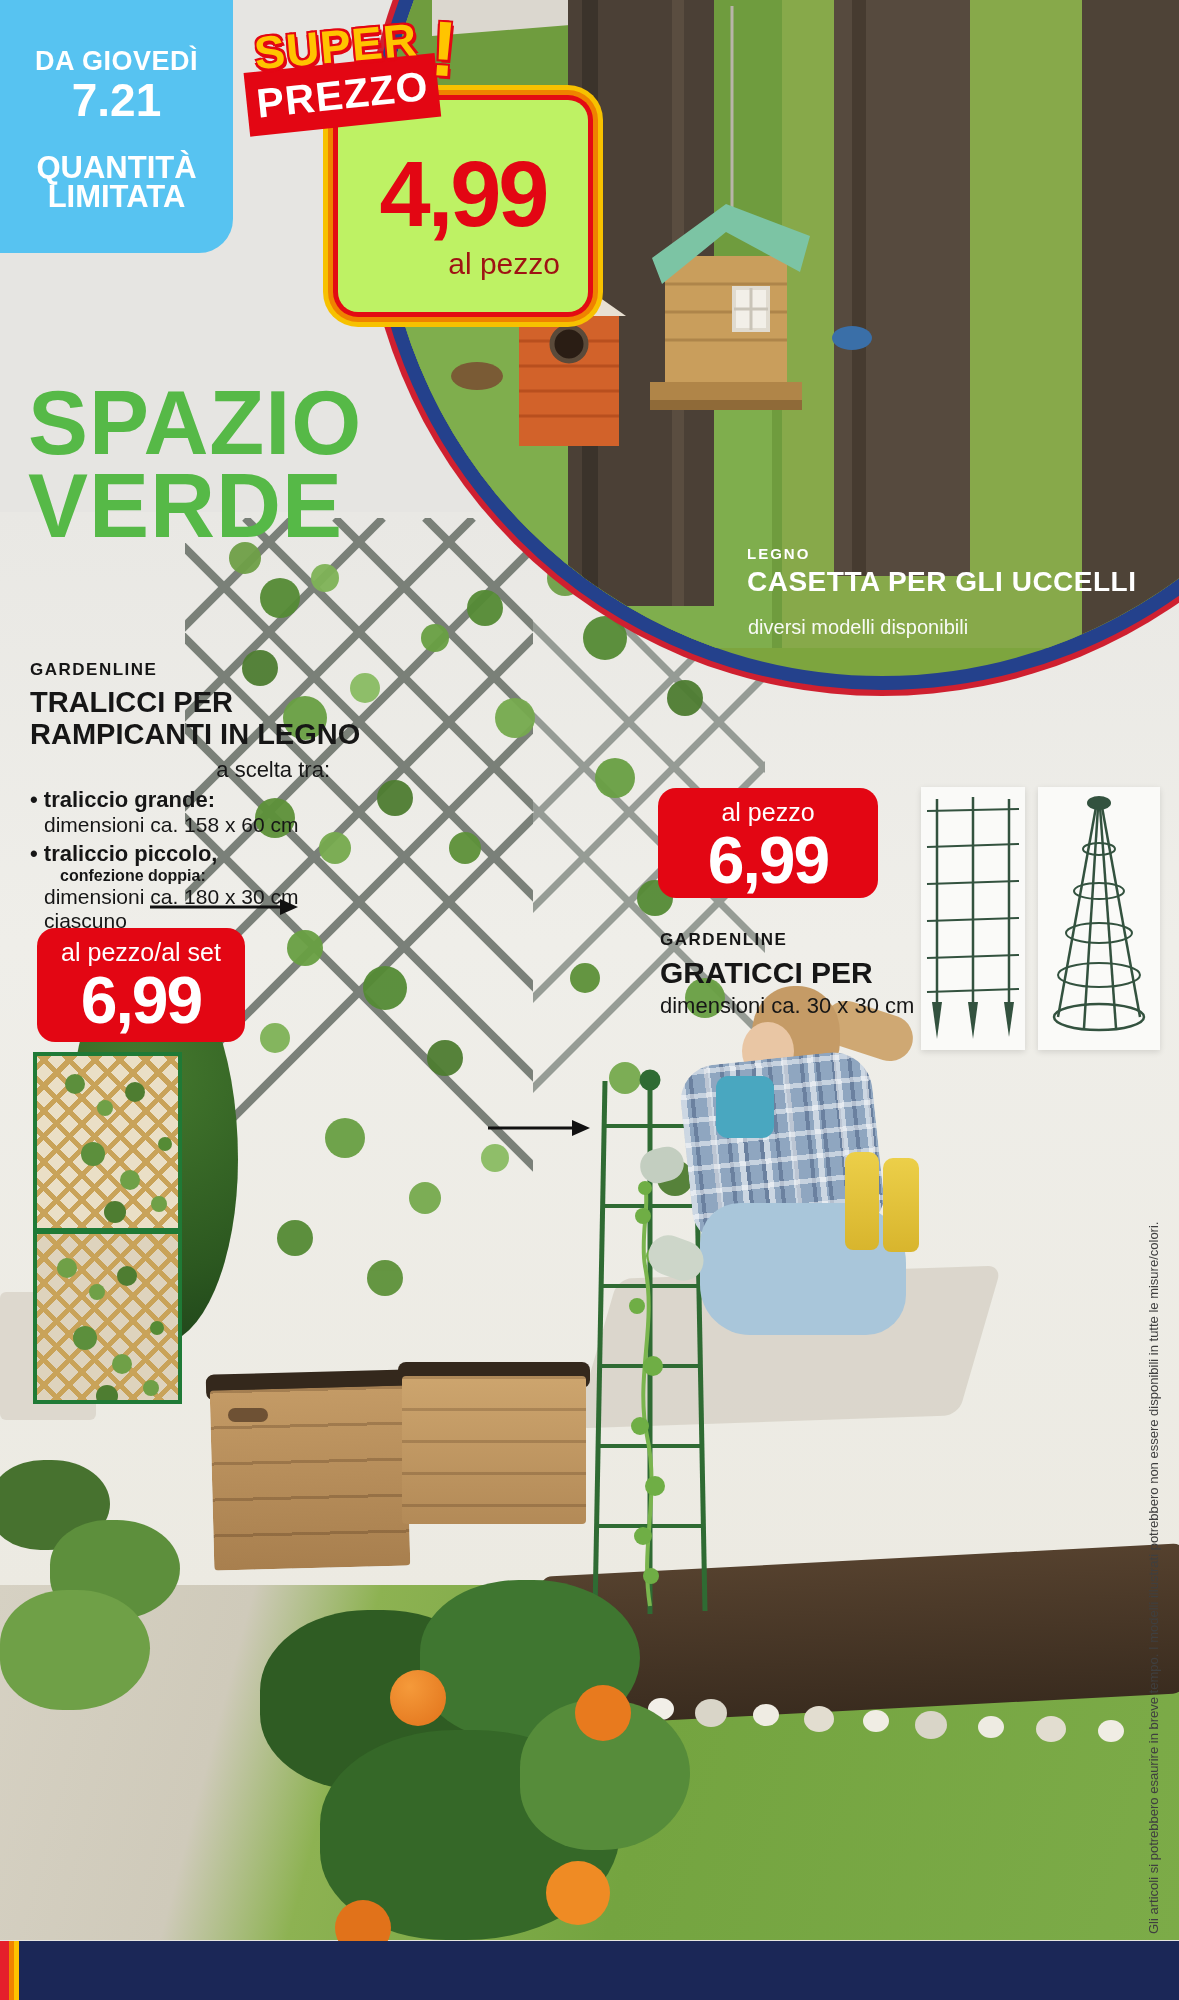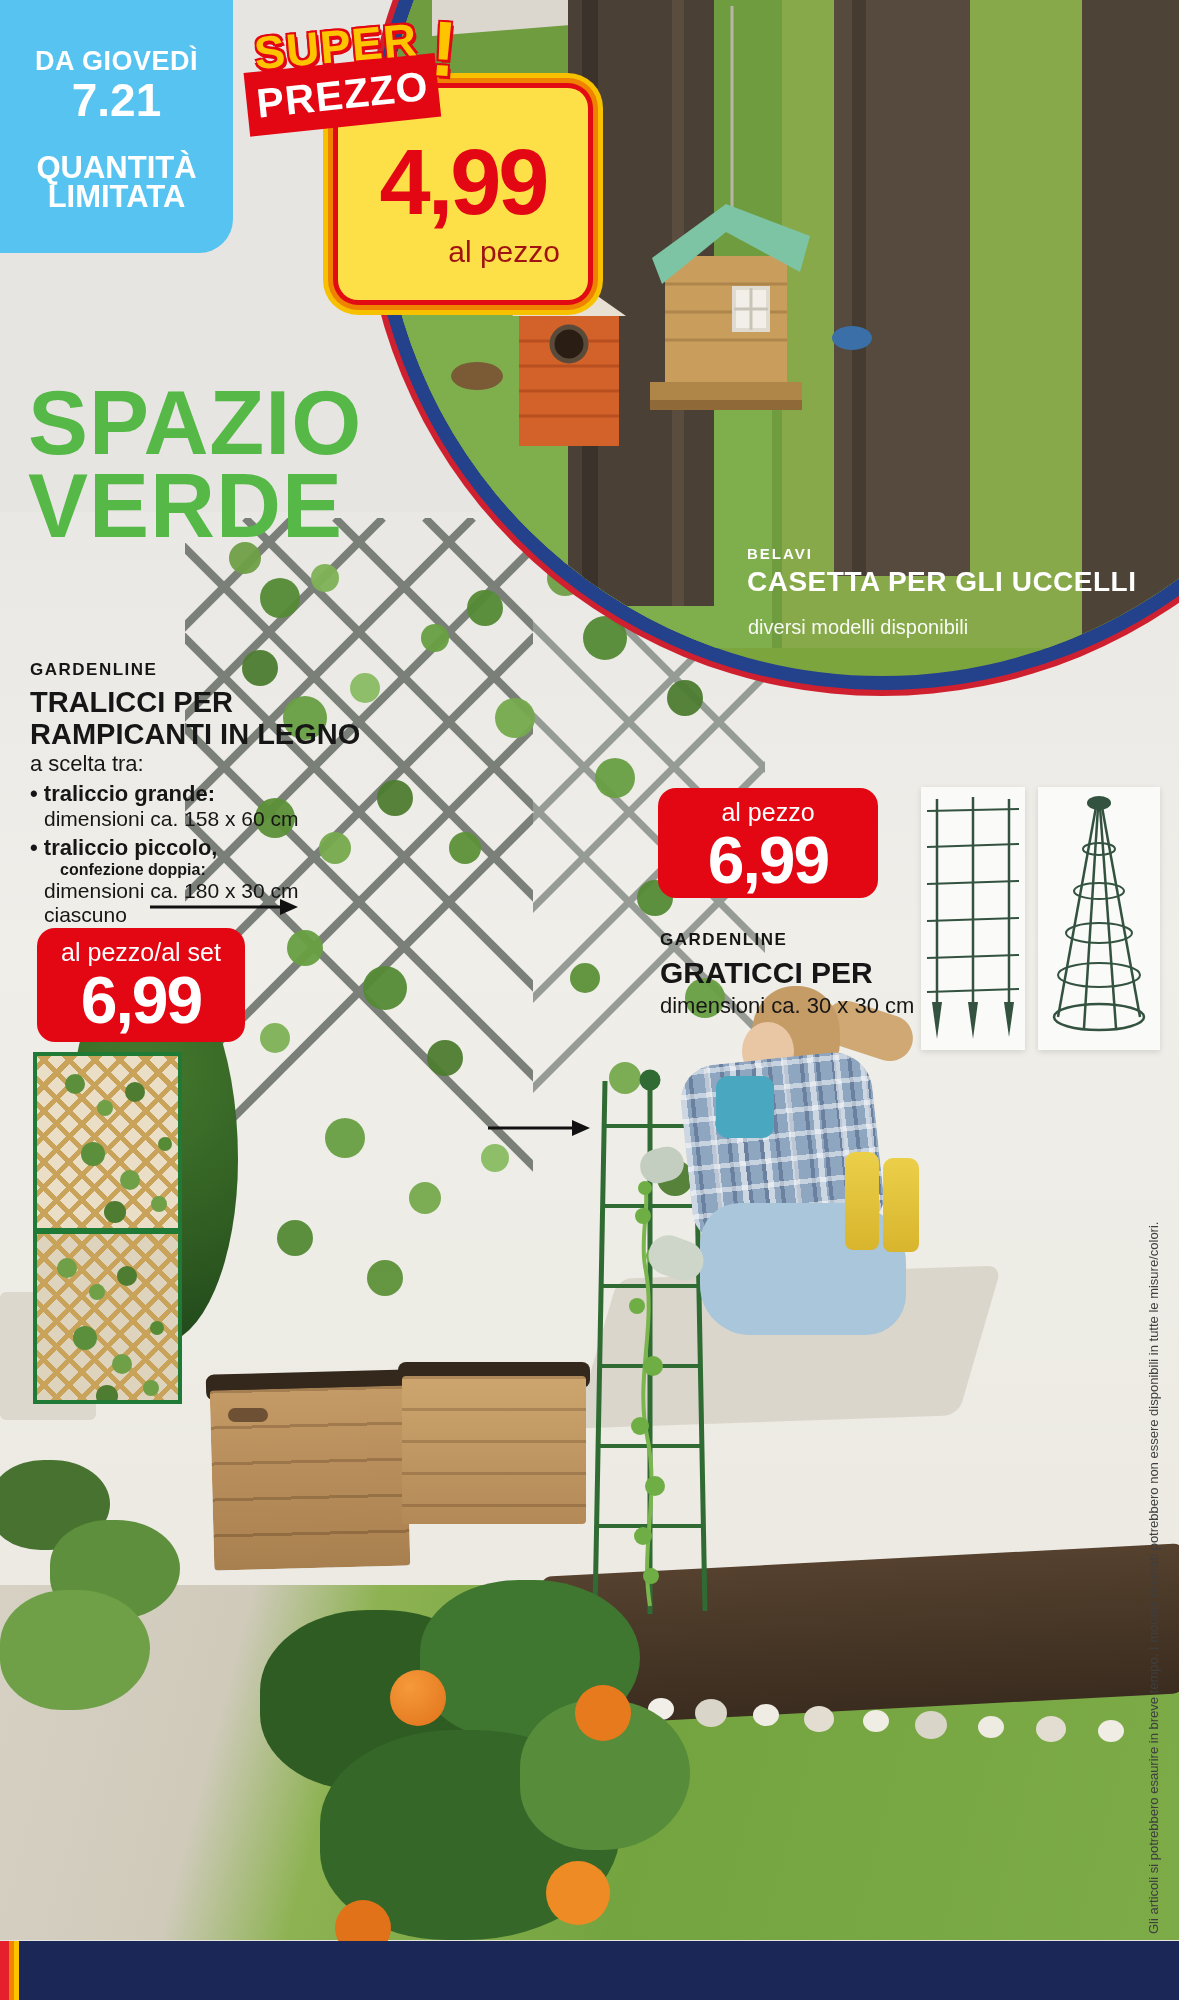--- a/index.html
+++ b/index.html
@@ -68,21 +68,21 @@
   .boot.b2{left:883px;top:1158px;width:36px;height:94px;}
 
   
   .blue-box{position:absolute;left:0;top:0;width:233px;height:253px;background:#57c3f1;
         border-radius:0 0 34px 0;color:#fff;text-align:center;}
   .bb-line1{margin-top:46px;font-size:27px;font-weight:700;letter-spacing:.5px;}
   .bb-date{font-size:46px;font-weight:800;line-height:1.0;}
   .bb-qty{margin-top:30px;font-size:31px;font-weight:800;line-height:.95;}
 
   
-  .price-box{position:absolute;left:338px;top:88px;width:250px;height:212px;background:#fde047;border-radius:20px;
+  .price-box{position:absolute;left:338px;top:100px;width:250px;height:212px;background:#bef264;border-radius:20px;
         box-shadow:0 0 0 5px #e30b13,0 0 0 10px #ef8200,0 0 0 15px #f7c100;}
   .price-value{color:#e30613;font-size:92px;font-weight:800;text-align:center;margin-top:42px;letter-spacing:-3px;}
   .price-unit{color:#9f1313;font-size:30px;text-align:right;padding-right:28px;margin-top:0;}
   .super-badge{position:absolute;left:246px;top:34px;width:210px;height:112px;transform:rotate(-5deg);}
   .sp-red{position:absolute;left:0;top:28px;width:192px;height:64px;background:#e30613;transform:rotate(-1deg);}
   .sp-super{position:absolute;left:12px;top:-16px;color:#ffc400;font-size:46px;font-weight:800;letter-spacing:1px;
         text-shadow:3px 3px 0 #e30613,-2px -2px 0 #e30613,2px -2px 0 #e30613,-2px 2px 0 #e30613,0 4px 0 #e30613;}
   .sp-prezzo{color:#fff;font-size:41px;font-weight:800;letter-spacing:1px;padding-left:10px;line-height:64px;}
   .sp-bang{position:absolute;right:-4px;top:-22px;color:#ffc400;font-size:78px;font-weight:800;transform:rotate(9deg);
         text-shadow:3px 3px 0 #e30613,-2px -2px 0 #e30613,2px -2px 0 #e30613,-2px 2px 0 #e30613;}
@@ -96,21 +96,21 @@
   .ht-note{left:748px;top:603px;font-size:20px;opacity:.95;}
 
   
   .sec-title{position:absolute;left:28px;top:382px;color:#56b947;font-size:90px;font-weight:800;line-height:.92;letter-spacing:1px;}
   .sec-tag{position:absolute;left:30px;top:578px;color:#17703a;font-size:34px;font-weight:800;}
 
   
   .p1{position:absolute;left:30px;top:660px;width:300px;color:#161616;}
   .brand{font-size:17px;font-weight:800;letter-spacing:1.5px;}
   .p1 .title{font-size:29px;font-weight:800;line-height:1.12;margin-top:6px;white-space:nowrap;}
-  .p1 .intro{font-size:22px;}
+  .p1 .intro{font-size:22px;margin-top:6px;text-align:right;}
   .p1 .opt{font-size:22px;font-weight:800;margin-top:4px;}
   .p1 .dim{font-size:21px;margin-left:14px;}
   .p1 .opt2b{font-size:16px;font-weight:800;margin-left:30px;}
   .p1 .each{font-size:21px;margin-left:14px;}
 
   
   .badge{position:absolute;background:#e30613;border-radius:18px;color:#fff;text-align:center;}
   .badge .b-label{font-size:25px;margin-top:10px;}
   .badge .b-price{font-size:66px;font-weight:800;letter-spacing:-2px;line-height:1.0;}
   .badge1{left:37px;top:928px;width:208px;height:114px;}
@@ -343,21 +343,21 @@
         <line x1="369" y1="612" x2="369" y2="654" stroke="#c9c4b8" stroke-width="3"></line>
         <line x1="352" y1="633" x2="386" y2="633" stroke="#c9c4b8" stroke-width="3"></line>
         <rect x="268" y="706" width="152" height="22" fill="#b08548"></rect>
         <rect x="268" y="724" width="152" height="10" fill="#8f6a38"></rect>
       </g>
       <ellipse cx="95" cy="700" rx="26" ry="14" fill="#7a5b35"></ellipse>
       <ellipse cx="470" cy="662" rx="20" ry="12" fill="#3a6fa8"></ellipse>
     </svg>
   </div>
 
-  <div class="hero-text ht-brand" style="position: absolute; left: 747px; top: 545px;">BELAVI</div>
+  <div class="hero-text ht-brand" style="position: absolute; left: 747px; top: 545px;">LEGNO</div>
   <div class="hero-text ht-name" style="position: absolute; left: 747px; top: 566px;">CASETTA PER GLI UCCELLI</div>
   <div class="hero-text ht-note" style="position: absolute; left: 748px; top: 602px; margin-top: 14px;">diversi modelli disponibili</div>
 
   <div class="blue-box">
     <div class="bb-line1">DA GIOVEDÌ</div>
     <div class="bb-date">7.21</div>
     <div class="bb-qty">
       <div>QUANTITÀ</div>
       <div>LIMITATA</div>
     </div>

